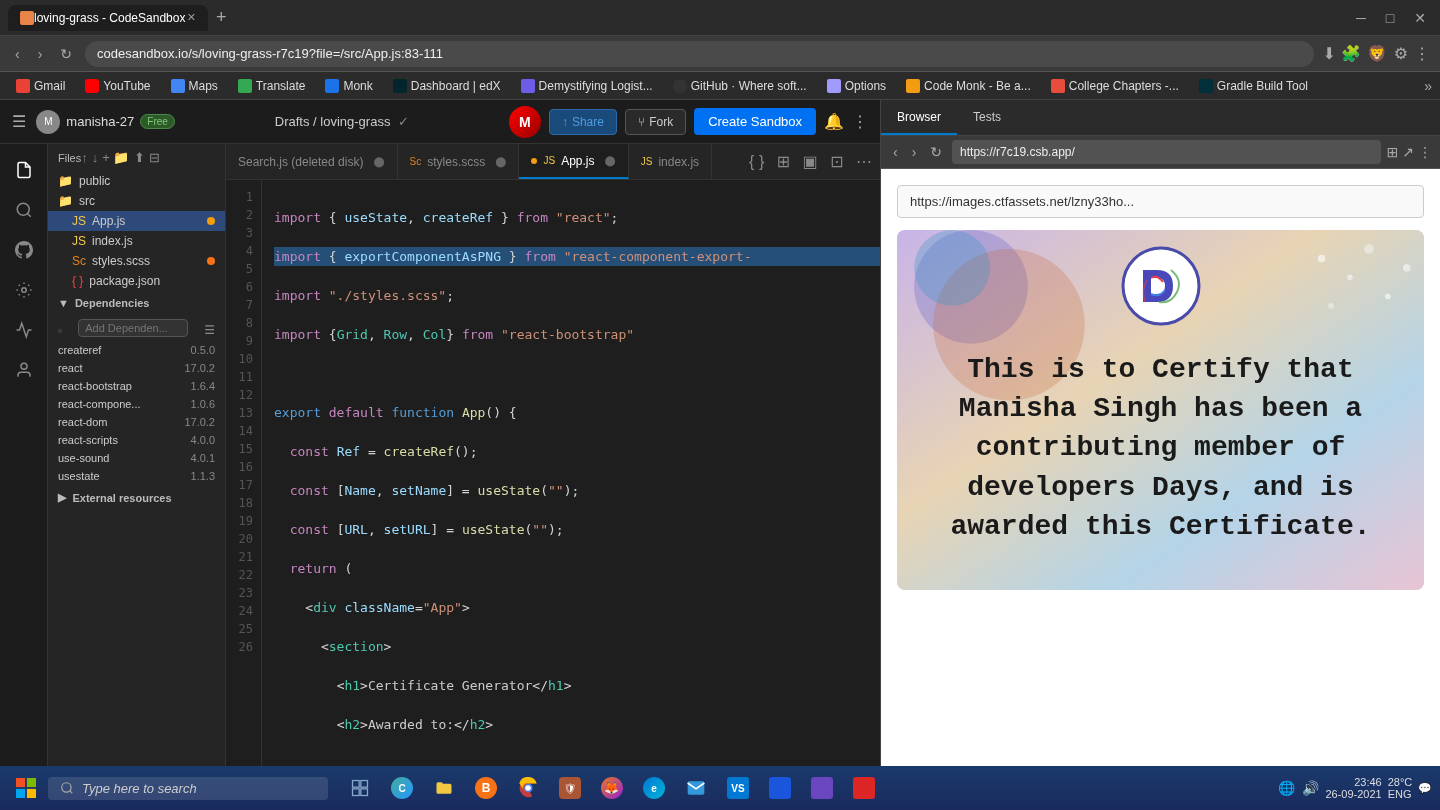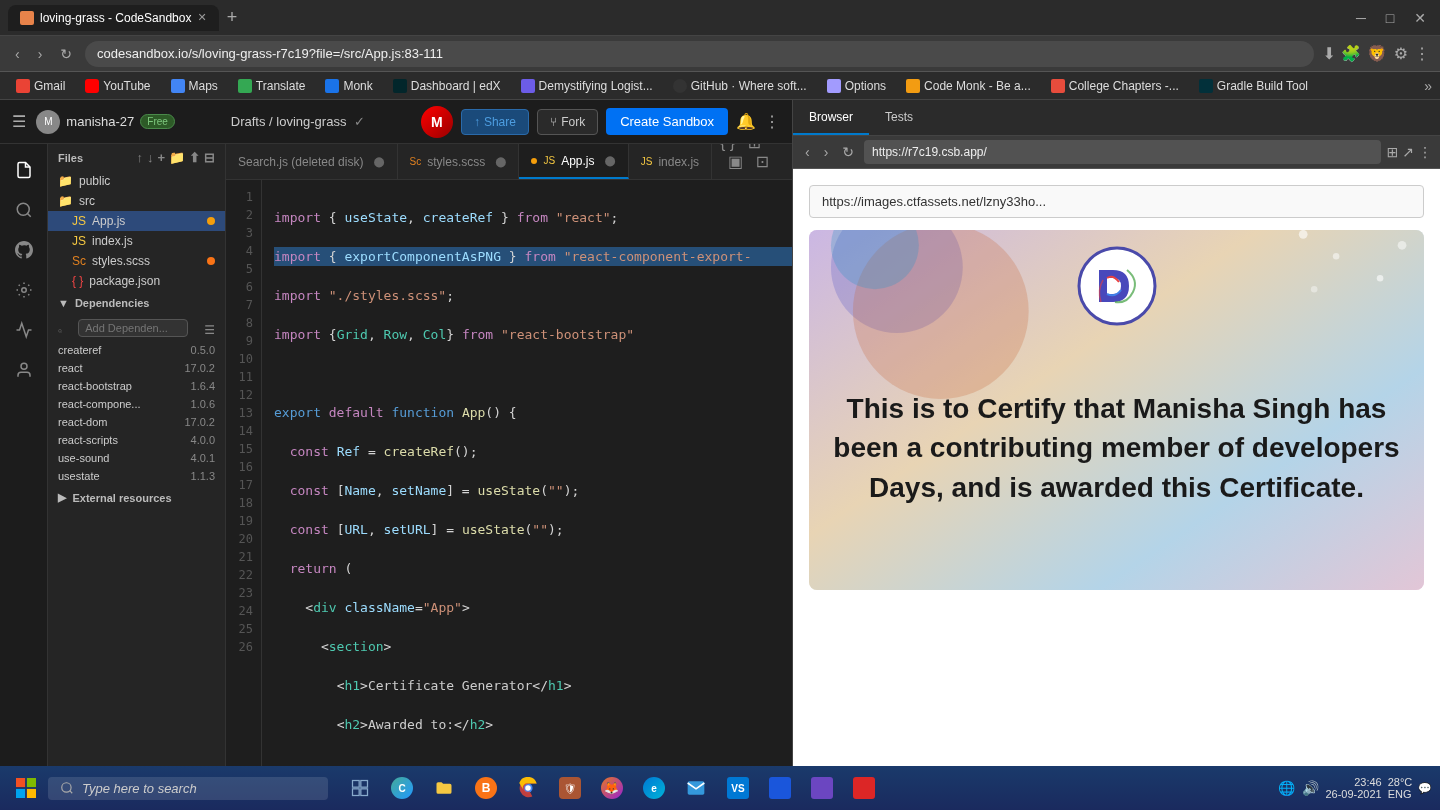--- a/index.html
+++ b/index.html
@@ -20,21 +20,20 @@
       flex: 1;
     }
     .tab-active {
       background: #1e1e1e;
       border-radius: 8px 8px 0 0;
       padding: 6px 12px;
       font-size: 12px;
       color: #fff;
       display: flex;
       align-items: center;
-      gap: 6px;
       min-width: 200px;
     }
     .tab-favicon {
       width: 14px;
       height: 14px;
       background: #e8834a;
       border-radius: 2px;
       display: inline-block;
     }
     .tab-close {
@@ -157,24 +156,23 @@
     .file-explorer {
       width: 178px;
       background: #252525;
       border-right: 1px solid #333;
       font-size: 12px;
       overflow-y: auto;
     }
     .fe-header {
       display: flex;
       align-items: center;
-      justify-content: space-between;
       padding: 6px 10px;
       color: #bbb;
-      font-weight: 700;
+      font-weight: 400;
       font-size: 11px;
     }
     .fe-actions { display: flex; gap: 4px; color: #888; font-size: 13px; cursor: pointer; }
     .fe-folder {
       display: flex;
       align-items: center;
       gap: 6px;
       padding: 3px 10px;
       cursor: pointer;
       color: #ccc;
@@ -307,21 +305,21 @@
       align-items: center;
       padding: 0 10px;
       font-size: 11px;
       color: #fff;
       gap: 16px;
     }
     .status-right { margin-left: auto; display: flex; gap: 12px; }
 
     
     .browser-panel {
-      width: 648px;
+      width: 560px;
       background: #fff;
       display: flex;
       flex-direction: column;
       border-left: 1px solid #444;
     }
     .browser-panel-header {
       display: flex;
       align-items: center;
       background: #2b2b2b;
       height: 36px;
@@ -408,21 +406,21 @@
       align-items: center;
       justify-content: center;
       padding: 24px;
     }
     .cert-text {
       font-size: 28px;
       font-weight: bold;
       color: #1a1a1a;
       text-align: center;
       line-height: 1.4;
-      font-family: Liberation Sans, sans-serif;
+      font-family: Liberation Mono, monospace;
     }
 
     
     .bottom-panel {
       height: 28px;
       background: #1e1e1e;
       border-top: 1px solid #444;
       display: flex;
       align-items: center;
       padding: 0 10px;

